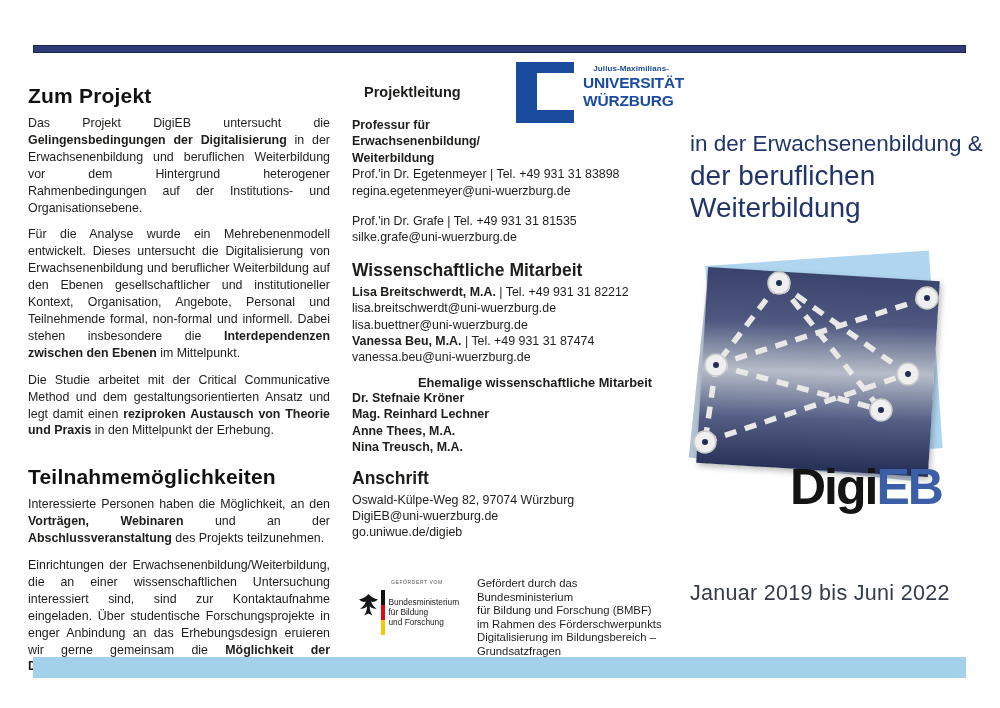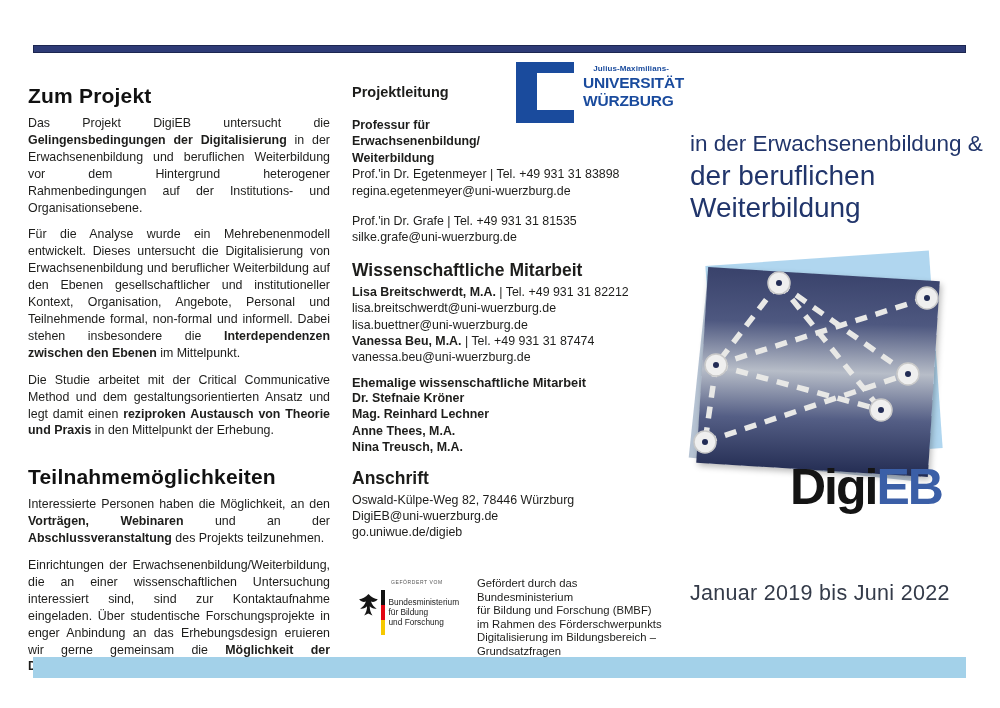--- a/index.html
+++ b/index.html
@@ -19,25 +19,25 @@
   
   .col-left { position:absolute; left:28px; top:84px; width:302px; }
   .col-left h1 { font-size:21px; font-weight:700; letter-spacing:.2px; margin:0 0 7px; color:#111; }
   .col-left .h2 { margin-top:26px; }
   .body { font-size:12.4px; line-height:16.9px; margin:0 0 10px; text-align:justify;
           hyphens:auto; -webkit-hyphens:auto; }
   .b { font-weight:700; }
 
   
   .col-mid { position:absolute; left:352px; top:84px; width:300px; }
-  .h-pl { font-size:14.5px; font-weight:700; margin:0 0 17px; }
+  .h-pl { font-size:14.5px; font-weight:700; margin:0 12px 17px; }
   .line { font-size:12.4px; line-height:16.4px; }
   .group { margin-bottom:14px; }
   .mid-h2 { font-size:17.5px; font-weight:700; margin:12px 0 3px; }
-  .small-h { font-size:12.8px; font-weight:700; margin:9px 0 0; }
+  .small-h { font-size:12.8px; font-weight:700; margin:9px 0 0;text-align:right; }
 
   
   .uni-logo { position:absolute; left:516px; top:62px; display:flex; gap:9px; }
   .uni-mark { width:58px; height:61px; background:var(--uni-blue,#1a4b9d); position:relative; flex:none; }
   .uni-mark::after { content:""; position:absolute; left:21px; top:11px; right:0; bottom:13px; background:#fff; }
   .uni-text { padding-top:2px; width:86px; }
   .uni-small { font-size:8px; font-weight:600; color:var(--uni-blue,#1a4b9d); text-align:right;
                letter-spacing:.1px; margin-bottom:1px; white-space:nowrap; }
   .uni-big { font-size:15.5px; font-weight:700; color:var(--uni-blue,#1a4b9d); line-height:17.5px;
              letter-spacing:-.2px; white-space:nowrap; }
@@ -115,21 +115,21 @@
     <div class="line"><span class="b">Vanessa Beu, M.A.</span><span> | Tel. +49 931 31 87474</span></div>
     <div class="line email-link">vanessa.beu@uni-wuerzburg.de</div>
 
     <h4 class="small-h">Ehemalige wissenschaftliche Mitarbeit</h4>
     <div class="line b">Dr. Stefnaie Kröner</div>
     <div class="line b">Mag. Reinhard Lechner</div>
     <div class="line b">Anne Thees, M.A.</div>
     <div class="line b">Nina Treusch, M.A.</div>
 
     <h2 class="mid-h2">Anschrift</h2>
-    <div class="line">Oswald-Külpe-Weg 82, 78446 Würzburg</div>
+    <div class="line">Oswald-Külpe-Weg 82, 97074 Würzburg</div>
     <div class="line email-link">DigiEB@uni-wuerzburg.de</div>
     <div class="line email-link">go.uniwue.de/digieb</div>
   </section>
 
   <div class="uni-logo">
     <div class="uni-mark"></div>
     <div class="uni-text">
       <div class="uni-small">Julius-Maximilians-</div>
       <div class="uni-big">UNIVERSITÄT</div>
       <div class="uni-big">WÜRZBURG</div>

